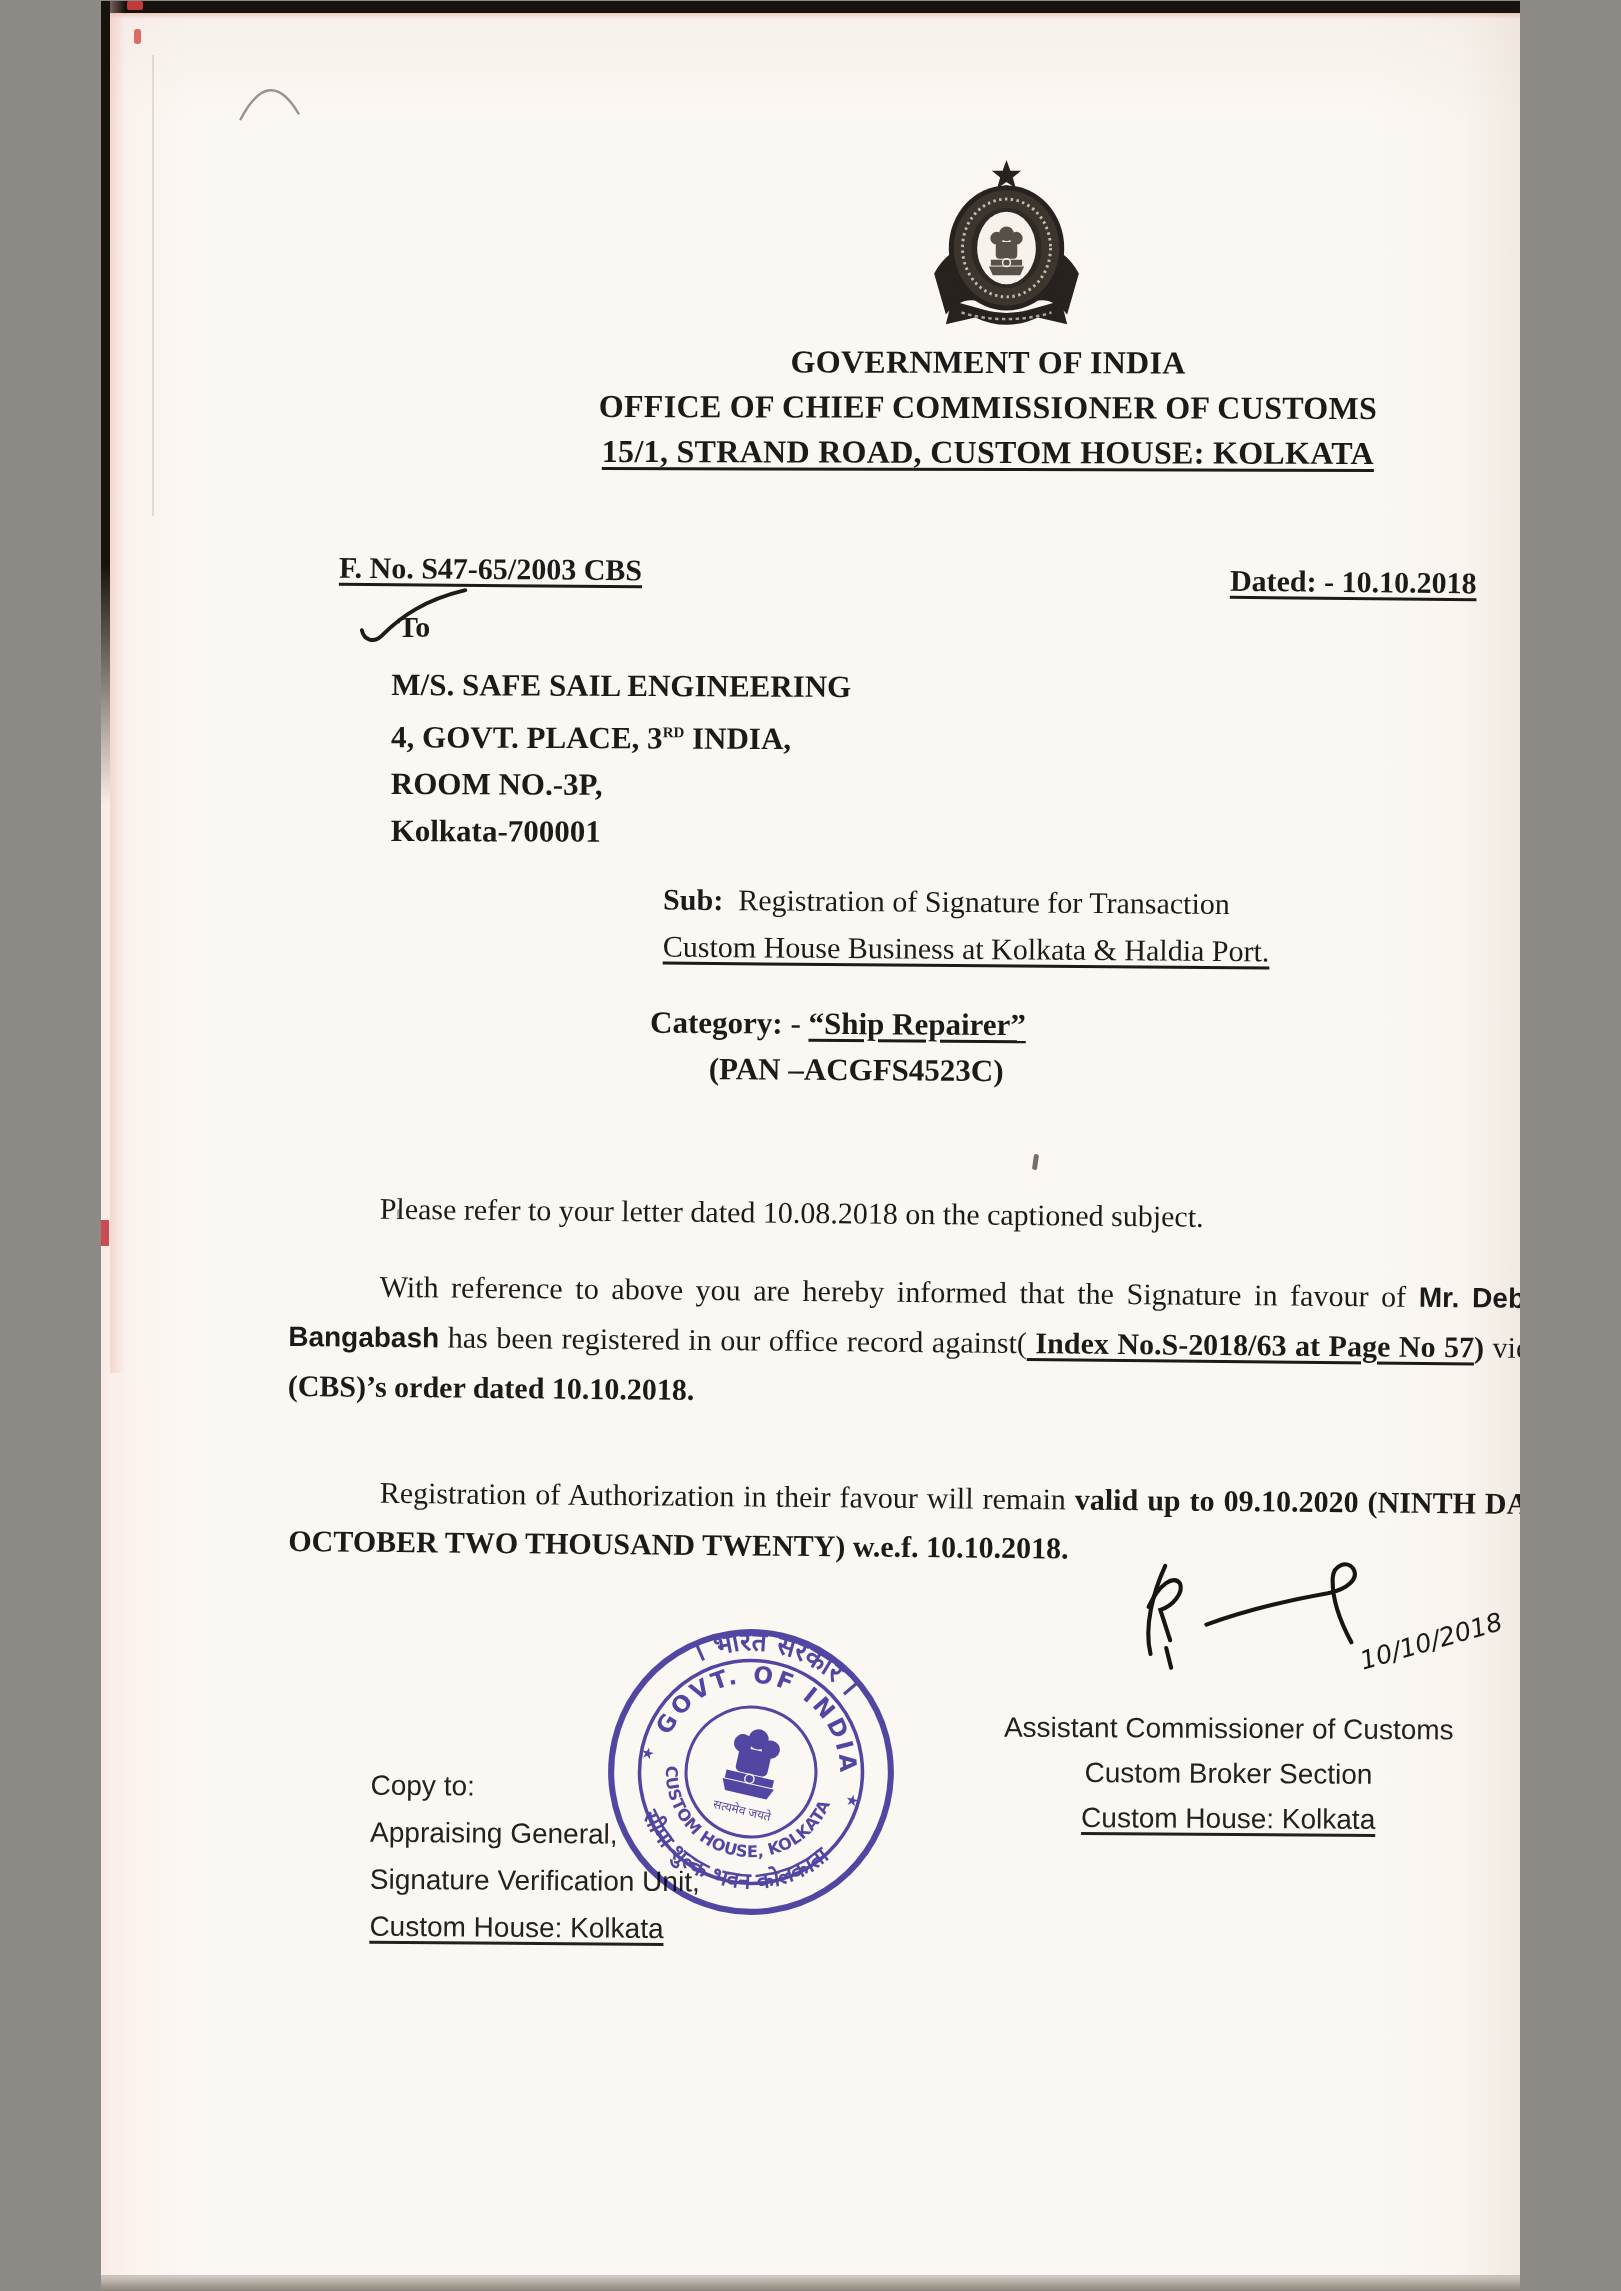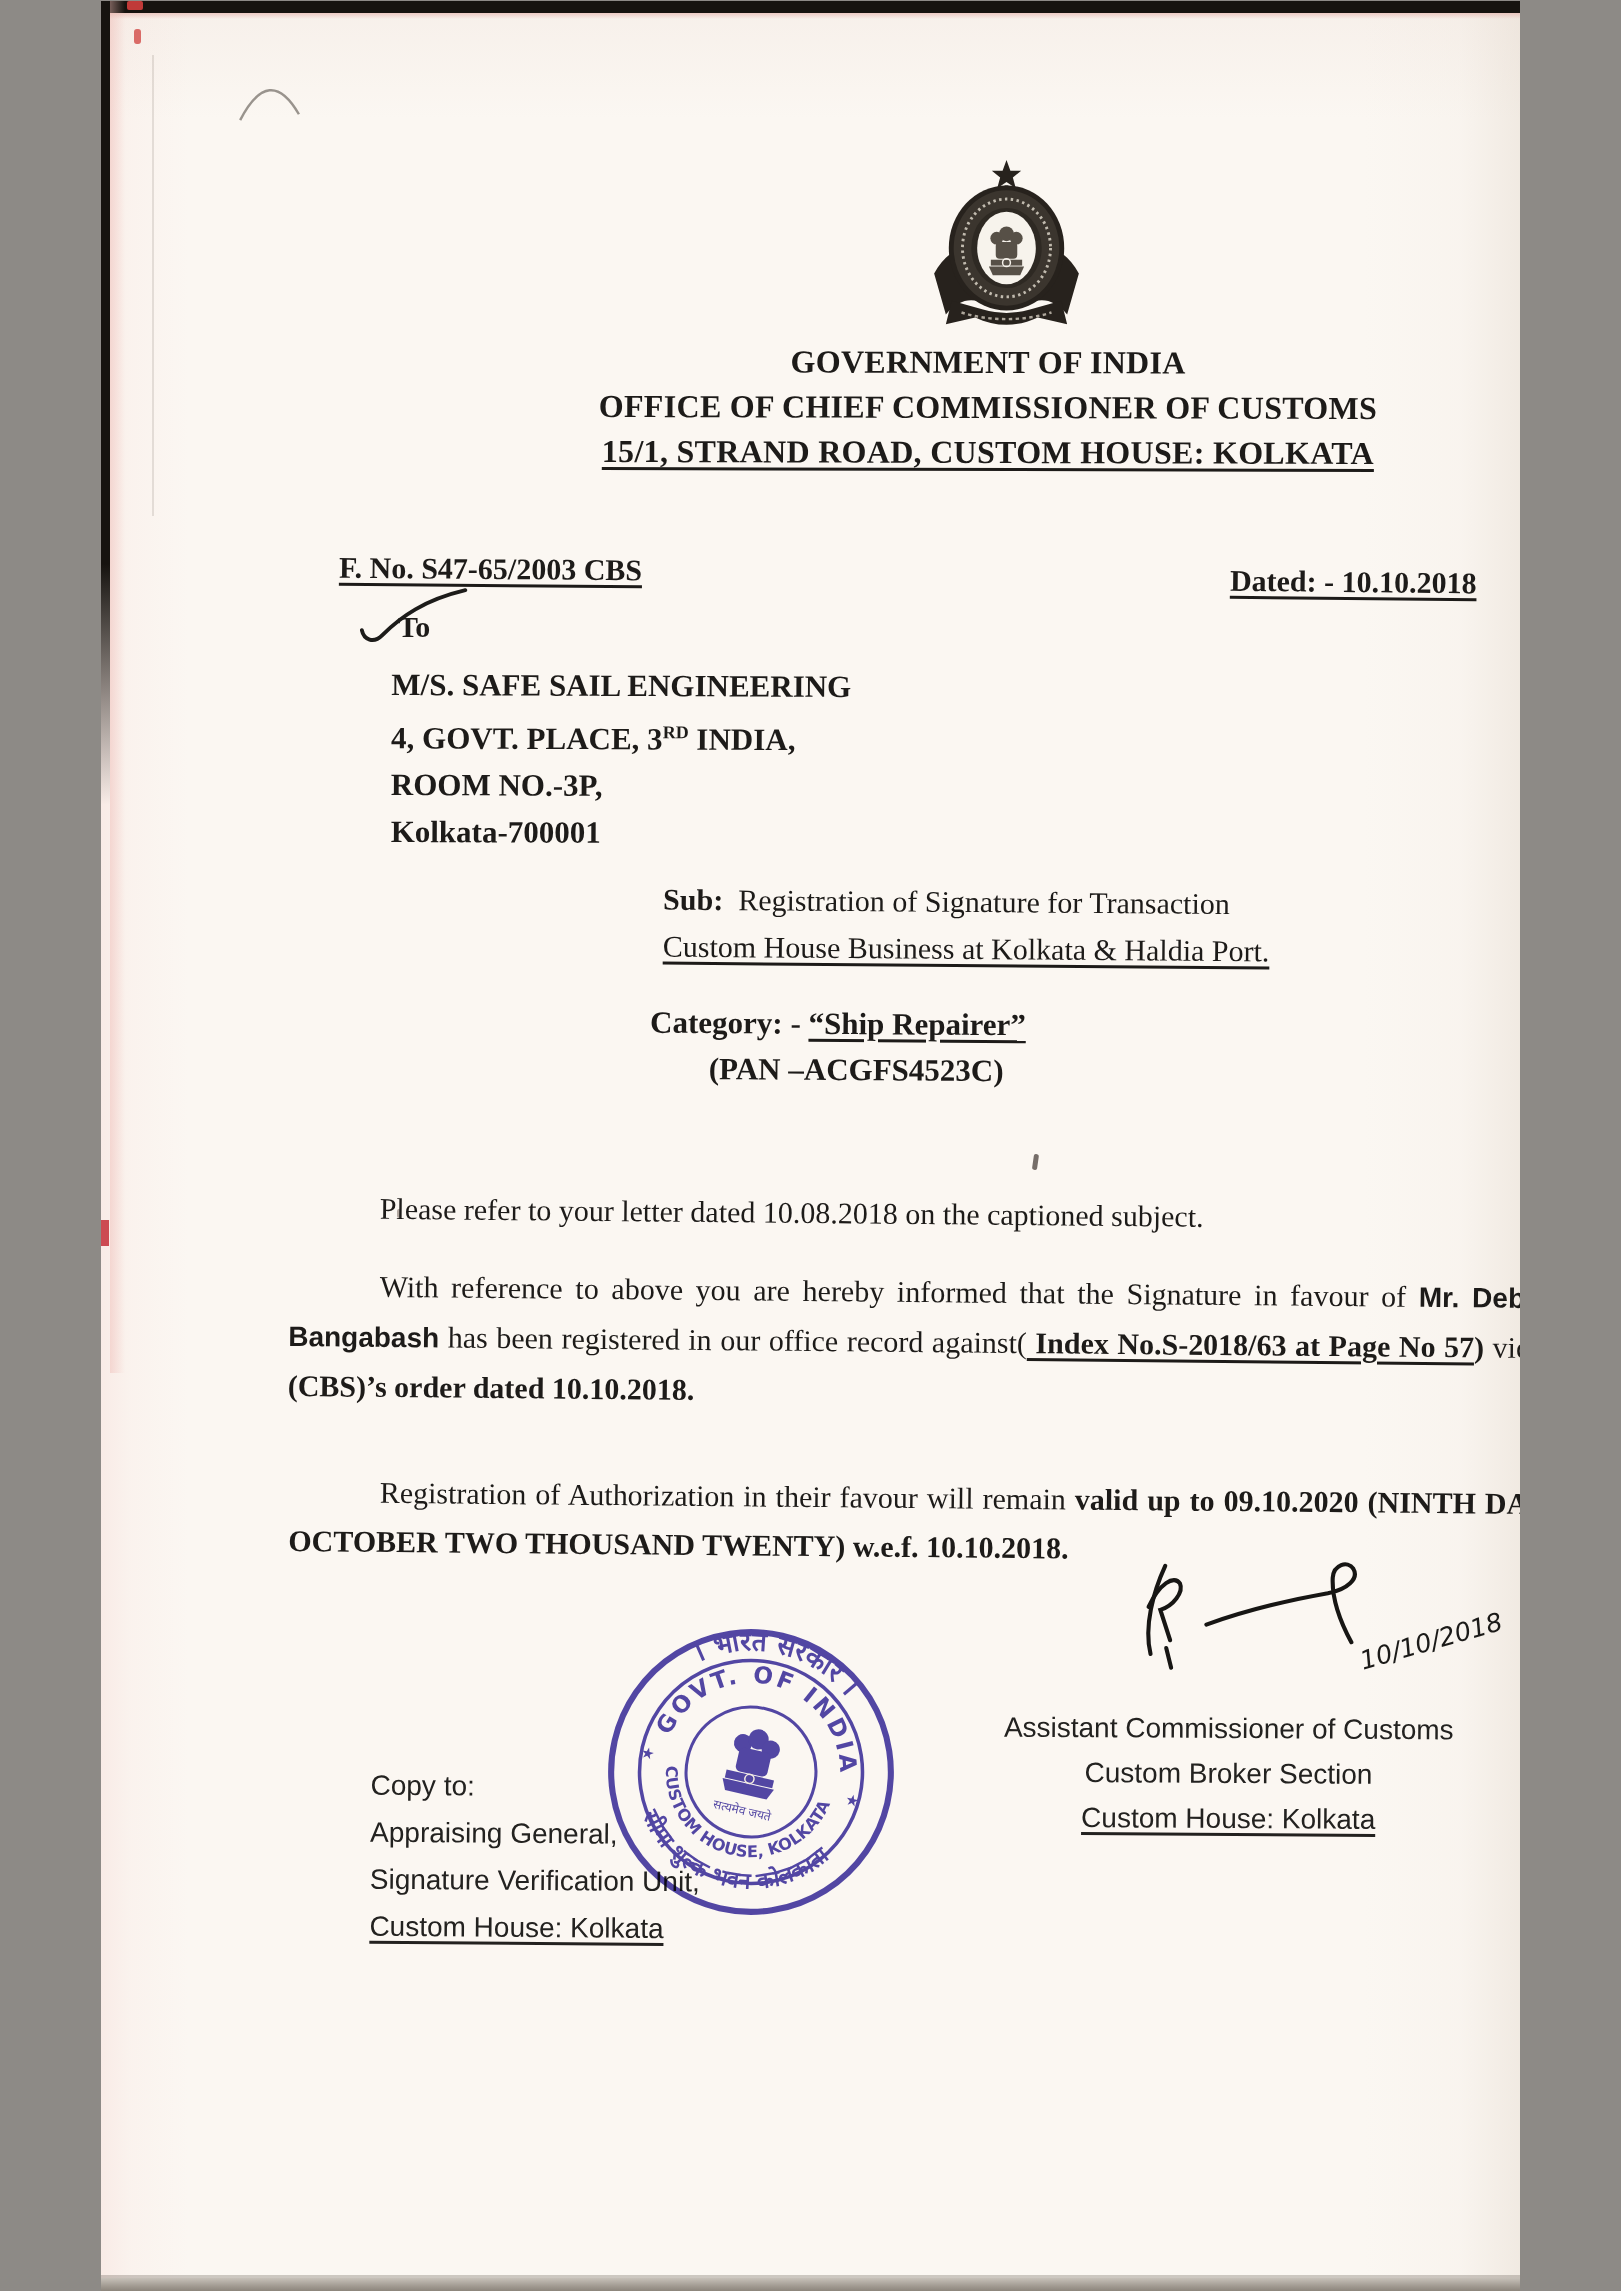--- a/index.html
+++ b/index.html
@@ -35,21 +35,21 @@
   .abs{position:absolute;}
   .serif-b{font-weight:bold;}
   .u{text-decoration:underline;text-decoration-thickness:2.9px;text-underline-offset:4.9px;}
   .u2{text-decoration:underline;text-decoration-thickness:2.5px;text-underline-offset:4.9px;}
   .header-block{left:250px;top:339px;width:1274px;text-align:center;font-weight:bold;font-size:32px;line-height:45px;letter-spacing:0.3px;transform:rotate(.15deg);}
   .refrow-file{left:238px;top:551px;font-size:30px;font-weight:bold;transform:rotate(.5deg);}
   .refrow-dated{left:1129px;top:564px;font-size:30px;font-weight:bold;transform:rotate(.6deg);}
   .to-word{left:297px;top:609px;font-size:30px;font-weight:bold;text-align:right;}
   .tick-svg{left:255px;top:582px;}
   .addr-block{left:290px;top:661px;font-size:31px;font-weight:bold;line-height:47px;transform:rotate(.25deg);}
-  .addr-block sup{font-size:18px;}
+  .addr-block sup{font-size:15px;}
   .subj-block{left:562px;top:877px;font-size:30px;line-height:47px;transform:rotate(.45deg);}
   .cat-block{left:549px;top:1000px;font-size:31px;font-weight:bold;line-height:46px;transform:rotate(.4deg);}
   .cat-pan{margin-left:59px;}
   .para{left:188px;width:1308px;font-size:30px;line-height:49px;text-align:justify;transform:rotate(.55deg);transform-origin:left top;}
   .para .indent{display:inline-block;width:91px;}
   .p1{top:1182px;}
   .p2{top:1260px;}
   .p3{top:1466px;}
   .bold-sans{font-family:"Liberation Sans", sans-serif;font-weight:bold;font-size:28px;}
   .sig-svg{left:980px;top:1549px;}

